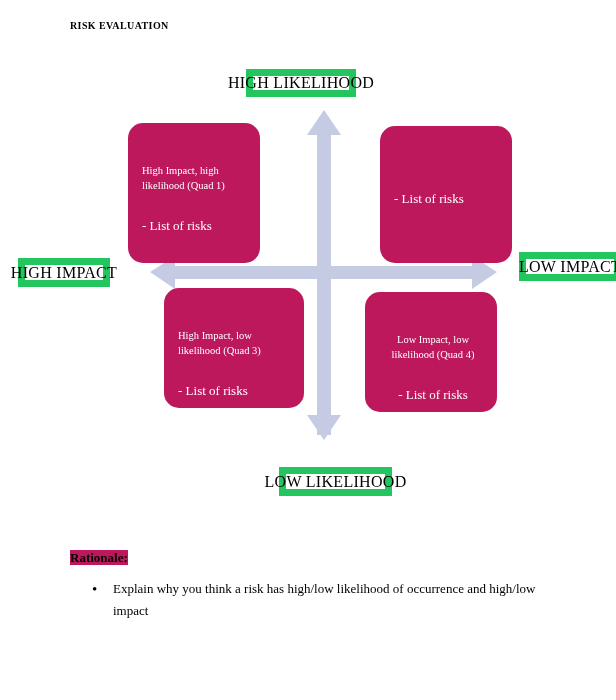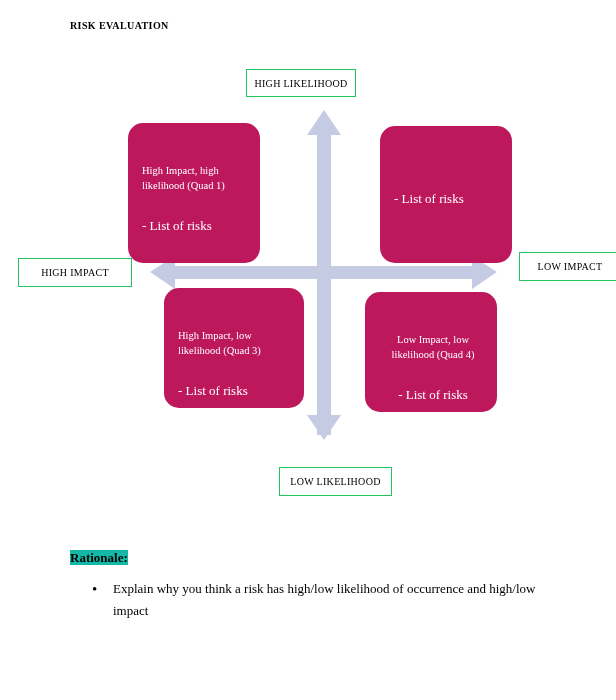--- a/index.html
+++ b/index.html
@@ -72,47 +72,47 @@
   #quad4 { left: 365px; top: 237px; width: 132px; height: 120px; }
 
   #quad1 .quad-text { top: 40px; }
   #quad2 .quad-text { top: 40px; }
   #quad3 .quad-text { top: 40px; }
   #quad4 .quad-text { top: 40px; text-align: center; }
 
   
   .axis-label {
     position: absolute;
-    border: 1px solid #22c55e;
+    border: 7px solid #22c55e;
     background: #ffffff;
-    font-size: 10px;
+    font-size: 16px;
     letter-spacing: 0.3px;
     text-align: center;
     box-sizing: border-box;
     display: flex;
     align-items: center;
     justify-content: center;
     white-space: nowrap;
   }
   #label-high-likelihood { left: 246px; top:  14px; width: 110px; height: 28px; }
   #label-low-likelihood  { left: 279px; top: 412px; width: 113px; height: 29px; }
-  #label-high-impact     { left:  18px; top: 203px; width:  114px; height: 29px; }
+  #label-high-impact     { left:  18px; top: 203px; width:  92px; height: 29px; }
   #label-low-impact      { left: 519px; top: 197px; width: 102px; height: 29px; }
 
   
   #rationale-block {
     position: absolute;
     left: 70px;
     top: 548px;
     width: 480px;
   }
   #rationale-heading {
     font-size: 13px;
     font-weight: bold;
-    background: #14b8a6;
+    background: #be185d;
     display: inline;
     line-height: 20px;
   }
   #bullet-list {
     margin: 10px 0 0 0;
     padding: 0;
     list-style: none;
   }
   #bullet-list li {
     position: relative;

